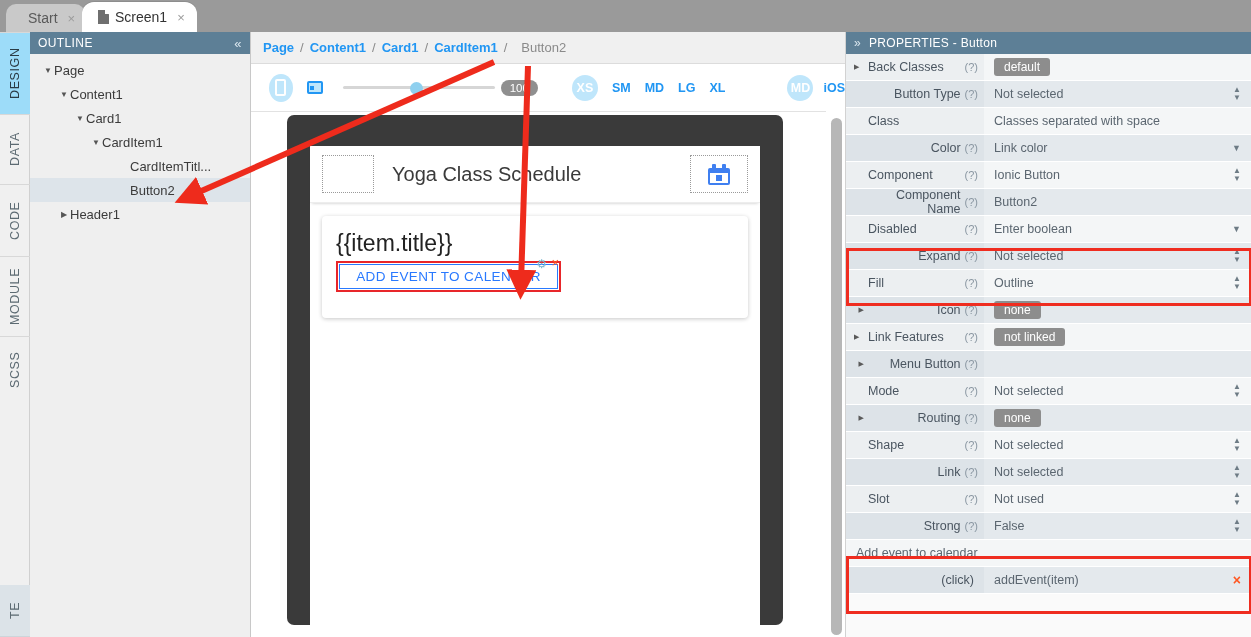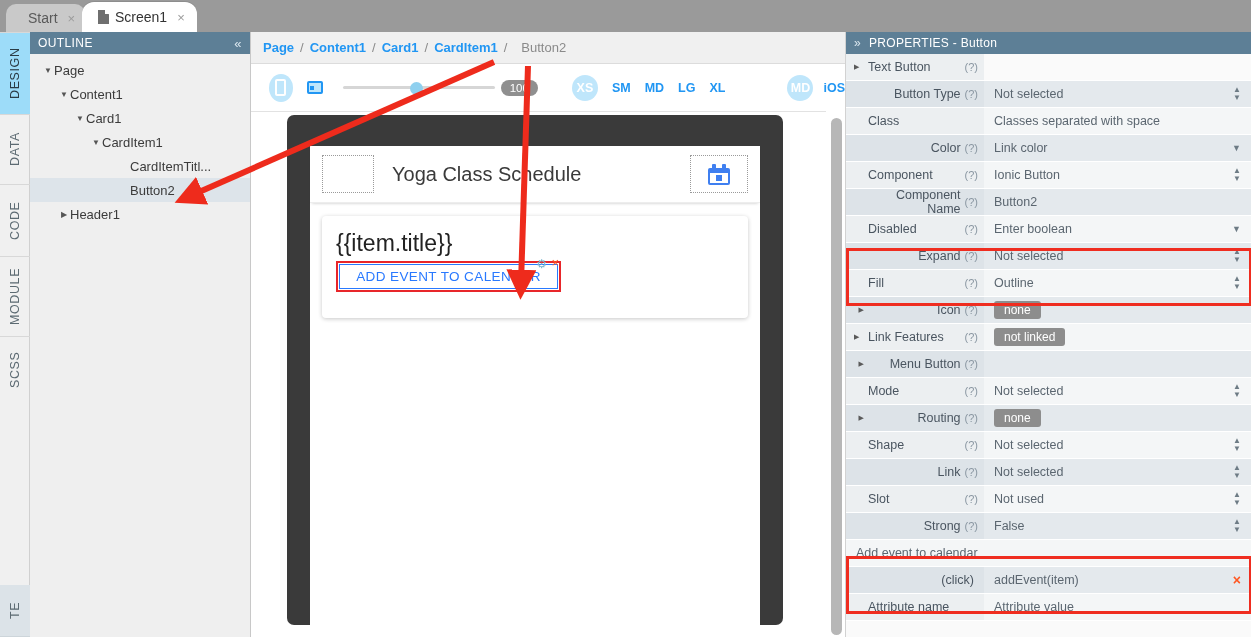--- a/index.html
+++ b/index.html
@@ -430,22 +430,25 @@
 
   <div class="props">
     <div class="props-head">
       <span class="expand">»</span>
       <span>PROPERTIES - Button</span>
     </div>
     <div id="prop-rows">
         <div class="prow light">
           <div class="pkey">
             <span class="kcaret">▶</span>
-            <span class="klabel">Text Button</span>
-            <span class="khelp">(?)</span>
+            <span class="klabel">Back Classes</span>
+            <span class="khelp">(?)</span>
+          </div>
+          <div class="pval">
+            <span class="chip">default</span>
           </div>
         </div>
         <div class="prow dark">
           <div class="pkey">
             <span class="kcaret"></span>
             <span class="klabel">Button Type</span>
             <span class="khelp">(?)</span>
           </div>
           <div class="pval">
             <span>Not selected</span>
@@ -629,30 +632,20 @@
         </div>
         <div class="prow dark">
           <div class="pkey">
             <span class="kcaret"></span>
             <span class="klabel">(click)</span>
             <span class="khelp"></span>
           </div>
           <div class="pval">
             <span>addEvent(item)</span>
             <span class="xmark">×</span>
-          </div>
-        </div>
-        <div class="prow light">
-          <div class="pkey">
-            <span class="kcaret"></span>
-            <span class="klabel">Attribute name</span>
-            <span class="khelp"></span>
-          </div>
-          <div class="pval">
-            <span>Attribute value</span>
           </div>
         </div>
       </div>
     <div id="prop-highlights">
         <div class="redbox" style="top: 216px; height: 58px;"></div>
         <div class="redbox" style="top: 524px; height: 58px;"></div>
       </div>
   </div>
 
   <svg class="arrows" viewBox="0 0 1251 637">

